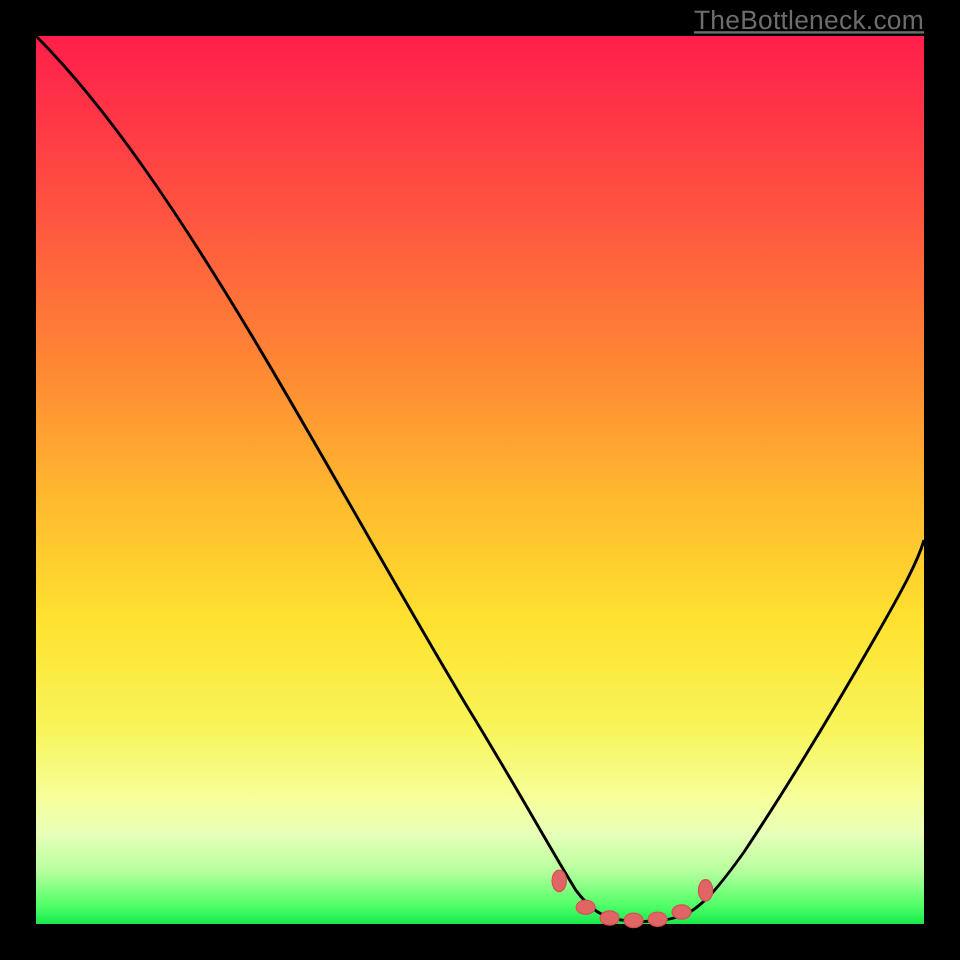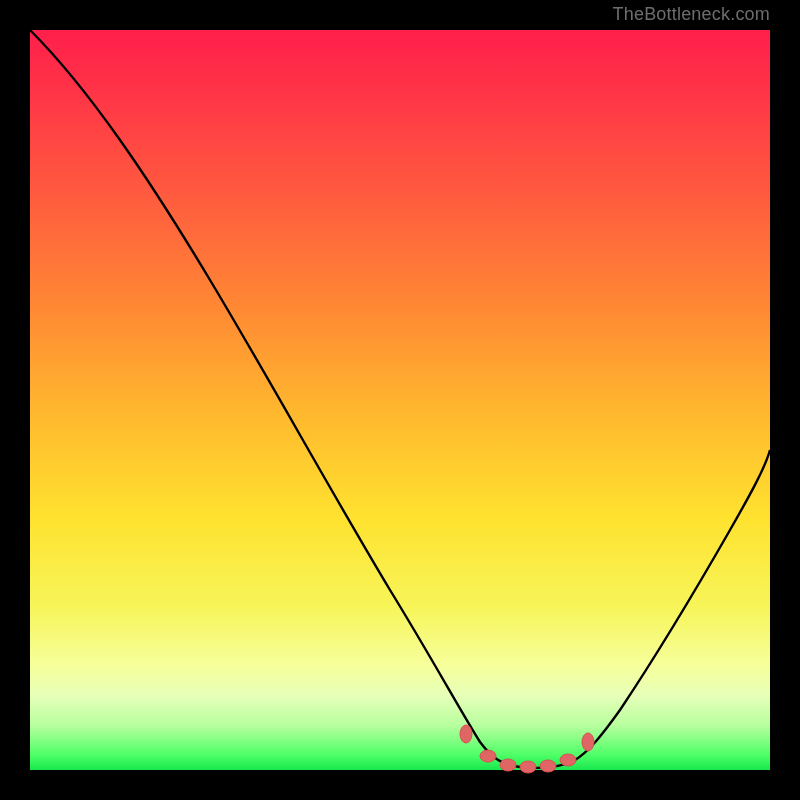--- a/index.html
+++ b/index.html
@@ -40,23 +40,24 @@
       #b7ff9e 94%,
       #4eff67 98%,
       #17e84e 100%
     );
   }
   .watermark {
     position: absolute;
     top: 4px;
     right: 30px;
     color: #6d6d6d;
-    font-size: 18px;
+    font-size: 22px;
     font-weight: 500;
     letter-spacing: 0.2px;
+    text-decoration: underline;
   }
   svg.curve {
     position: absolute;
     left: 0;
     top: 0;
     width: 740px;
     height: 740px;
     overflow: visible;
   }
   .bead {

